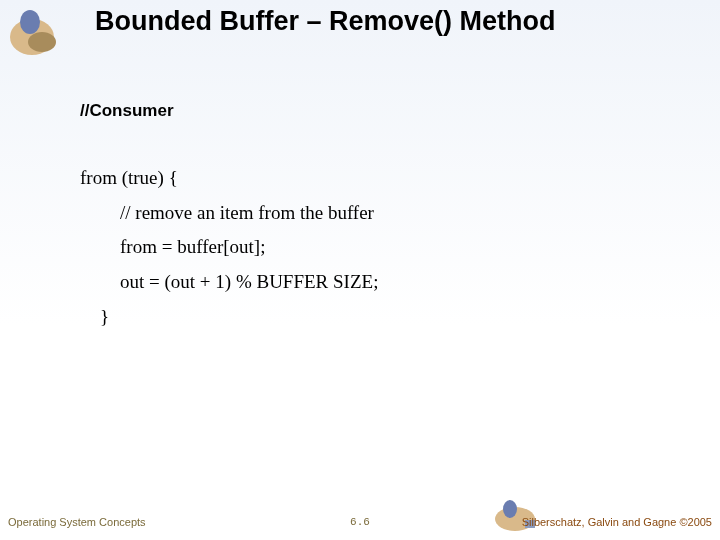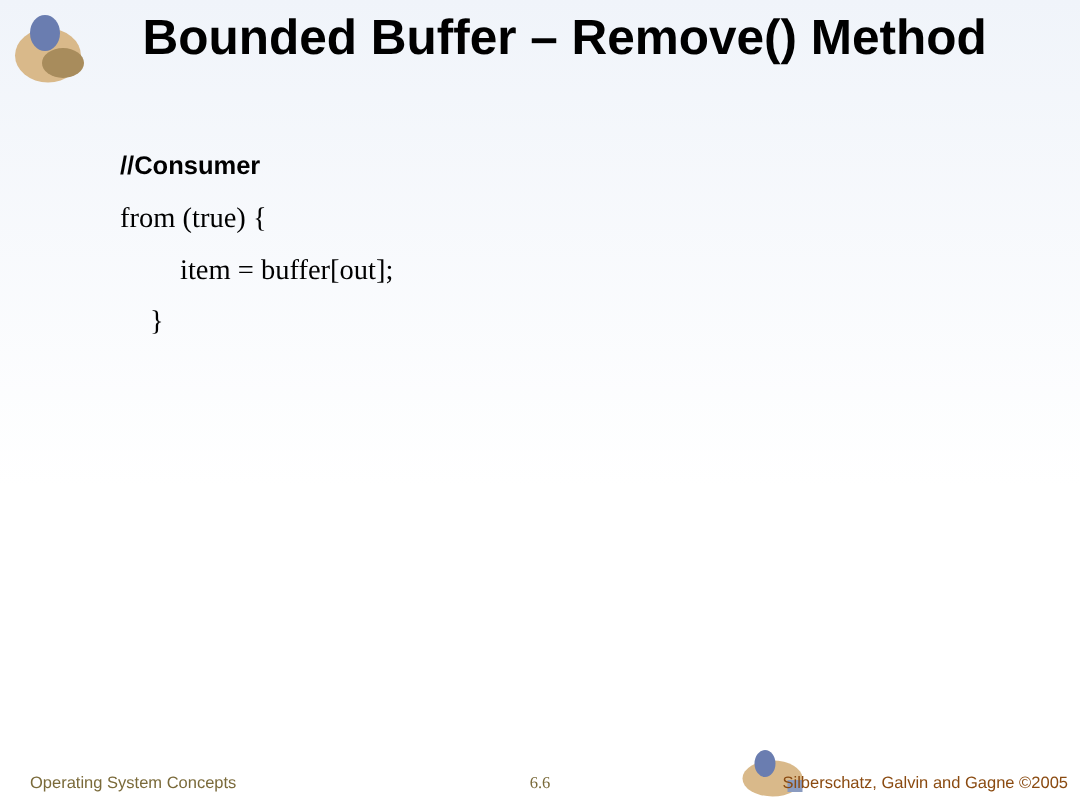--- a/index.html
+++ b/index.html
@@ -21,59 +21,59 @@
     bottom: 6px;
     right: 180px;
     width: 50px;
     height: 40px;
   }
   .title {
     position: absolute;
     top: 6px;
     left: 95px;
     right: 18px;
-    font-size: 33px;
+    font-size: 27px;
     font-weight: bold;
     color: #000;
     font-family: Arial, Helvetica, sans-serif;
   }
   .content {
     position: absolute;
     top: 100px;
     left: 80px;
     right: 40px;
     font-family: "Times New Roman", Times, serif;
     font-size: 19px;
     color: #000;
     line-height: 1.3;
   }
   .consumer-label {
     font-family: Arial, Helvetica, sans-serif;
     font-weight: bold;
     font-size: 17px;
-    margin-bottom: 12px;
+    margin-bottom: 44px;
   }
   .code-line { margin-bottom: 10px; }
   .indent1 { padding-left: 40px; }
   .footer-left {
     position: absolute;
     bottom: 12px;
-    left: 20px;
+    left: 8px;
     font-size: 11px;
     color: #7a6a3a;
     font-family: Arial, sans-serif;
   }
   .footer-center {
     position: absolute;
     bottom: 12px;
     left: 50%;
     transform: translateX(-50%);
     font-size: 11px;
     color: #7a6a3a;
-    font-family: Liberation Serif, serif;
+    font-family: Liberation Mono, monospace;
   }
   .footer-right {
     position: absolute;
     bottom: 12px;
     right: 8px;
     font-size: 11px;
     color: #8a4a10;
     font-family: Liberation Sans, sans-serif;
   }
 </style>
@@ -86,21 +86,23 @@
     <ellipse cx="28" cy="20" rx="10" ry="12" fill="#6a7db0"></ellipse>
     <ellipse cx="40" cy="40" rx="14" ry="10" fill="#a88c5c"></ellipse>
   </svg>
 </div>
 
 <h1 class="title">Bounded Buffer – Remove() Method</h1>
 
 <div class="content">
   <div class="consumer-label">//Consumer</div>
   <div class="code-line">from (true) {</div>
-  <div class="code-line indent1">item = buffer[out];</div>
+  <div class="code-line indent1">// remove an item from the buffer</div>
+  <div class="code-line indent1">from = buffer[out];</div>
+  <div class="code-line indent1">out = (out + 1) % BUFFER SIZE;</div>
   <div class="code-line" style="padding-left:20px">}</div>
 </div>
 
 <div class="dino-br">
   <svg viewBox="0 0 50 40">
     <ellipse cx="25" cy="25" rx="20" ry="12" fill="#d9b98a"></ellipse>
     <ellipse cx="20" cy="15" rx="7" ry="9" fill="#6a7db0"></ellipse>
     <rect x="35" y="26" width="10" height="8" fill="#8a9bc0"></rect>
   </svg>
 </div>

